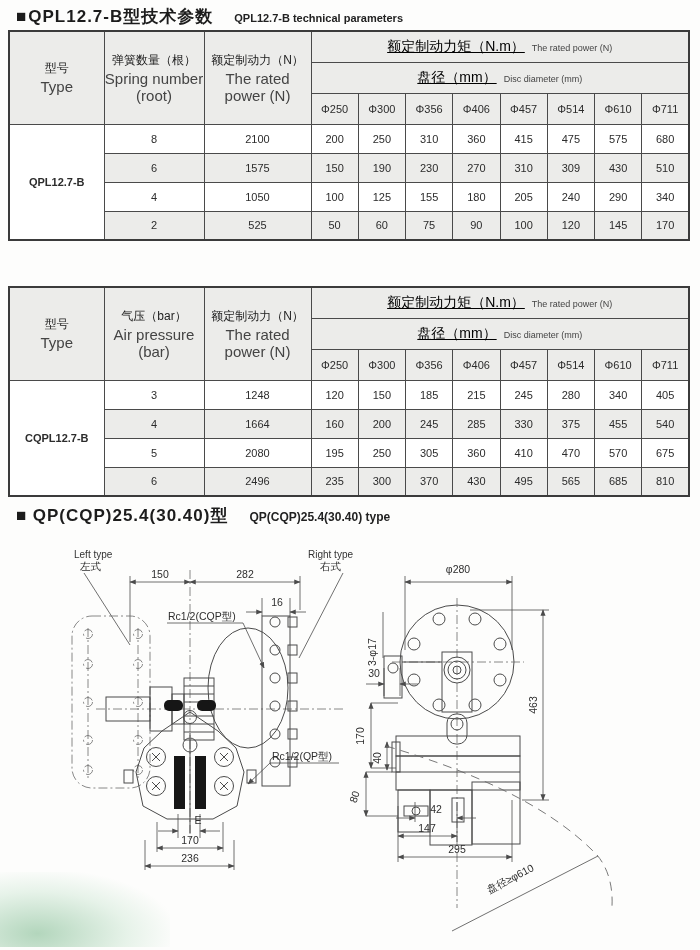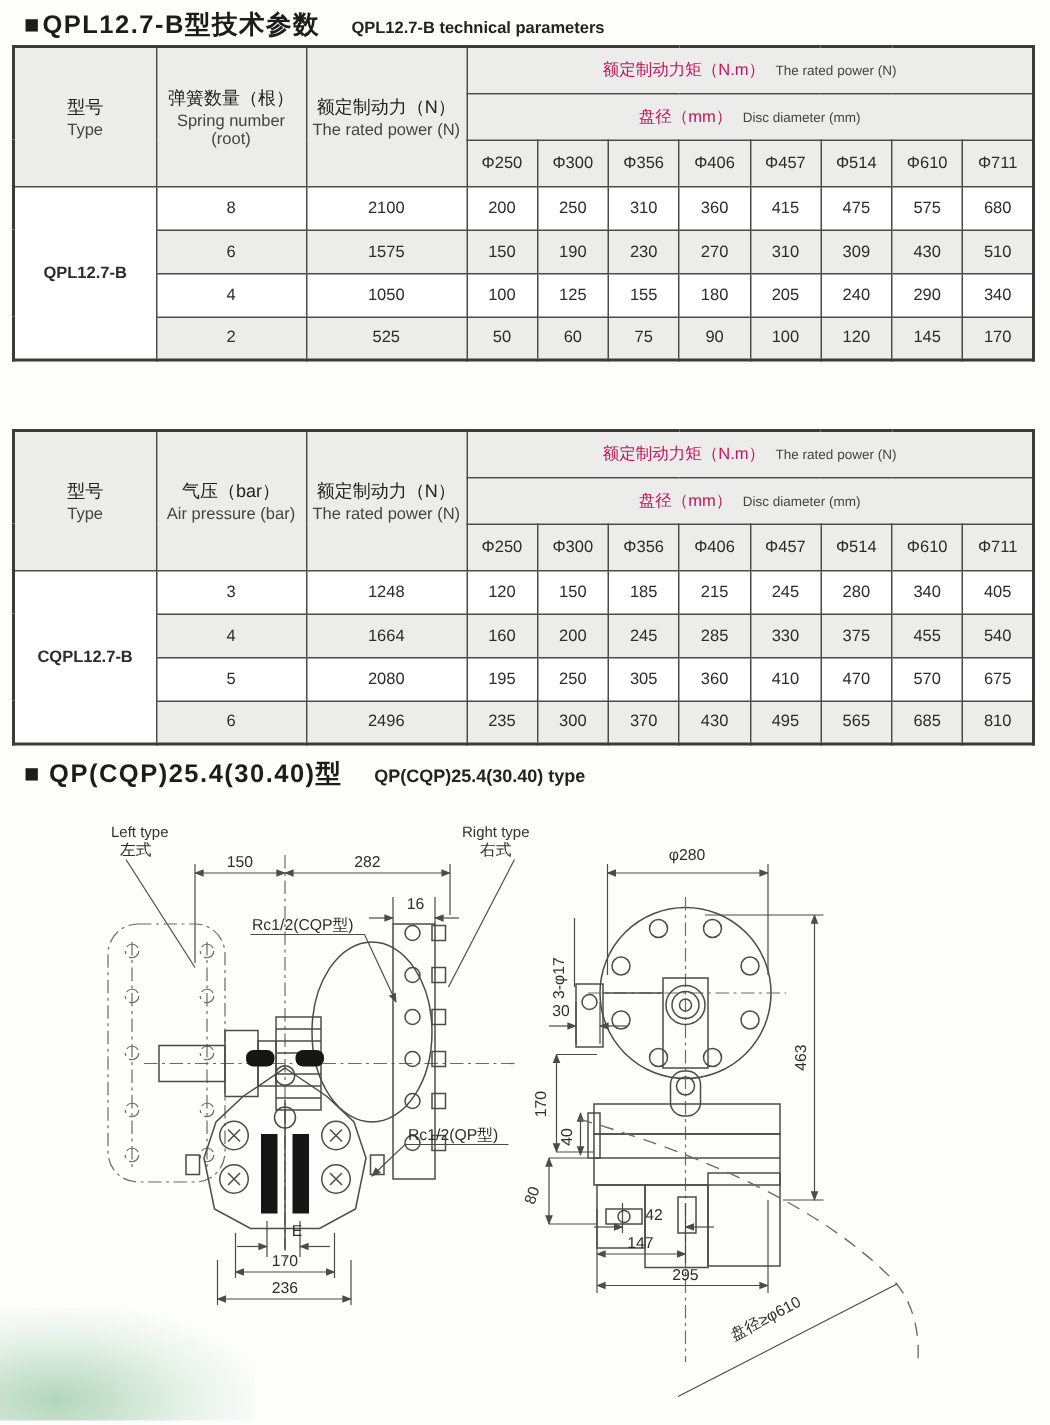--- a/index.html
+++ b/index.html
@@ -15,22 +15,22 @@
                border:2px solid #3b3b3b;background:#fff;}
   table.ptable td{border:1px solid #4a4a4a;text-align:center;vertical-align:middle;
                   font-size:11px;color:#2c2c2c;padding:0;overflow:hidden;}
   tr.thr{height:31px;}
   tr.tdr{height:29px;}
   td.hc{background:#ececea;}
   td.dia{background:#ececea;font-size:11px;}
   tr.alt td{background:#ececea;}
   td.model{background:#fff !important;font-size:11px;font-weight:bold;}
   .zh{display:block;font-size:12px;color:#222;}
-  .en{display:block;font-size:11px;color:#444;margin-top:1px;}
-  .zh-inline{font-size:11px;color:#be185d;}
+  .en{display:block;font-size:15px;color:#444;margin-top:1px;}
+  .zh-inline{font-size:14px;color:#000000;text-decoration:underline;}
   .en-inline{font-size:9px;color:#444;margin-left:7px;}
   
   svg.dwg{position:absolute;left:0;top:538px;}
   .ln{stroke:#4b4b4b;stroke-width:1;fill:none;}
   .thin{stroke:#4b4b4b;stroke-width:0.8;fill:none;}
   .cl{stroke:#6a6a6a;stroke-width:0.8;fill:none;stroke-dasharray:9 3 2 3;}
   .dashed{stroke:#6a6a6a;stroke-width:0.9;fill:none;stroke-dasharray:9 6;}
   .blk{fill:#161616;stroke:none;}
   .dtx{font-size:10.5px;fill:#2e2e2e;}
   .dtx2{font-size:10px;fill:#333;}

